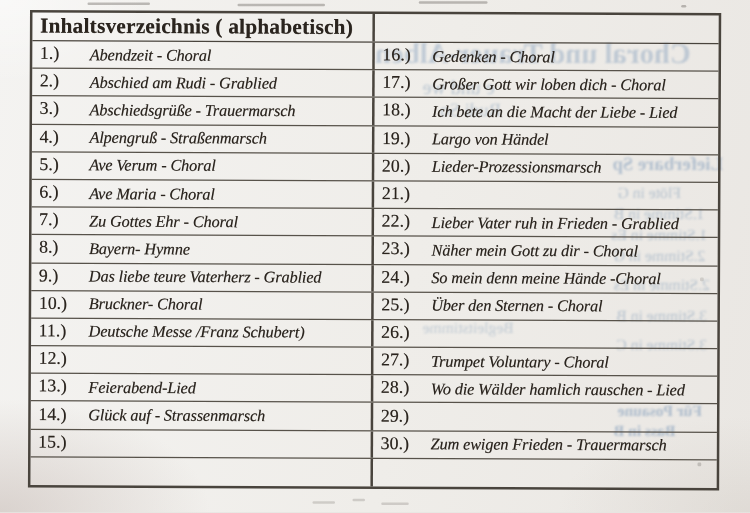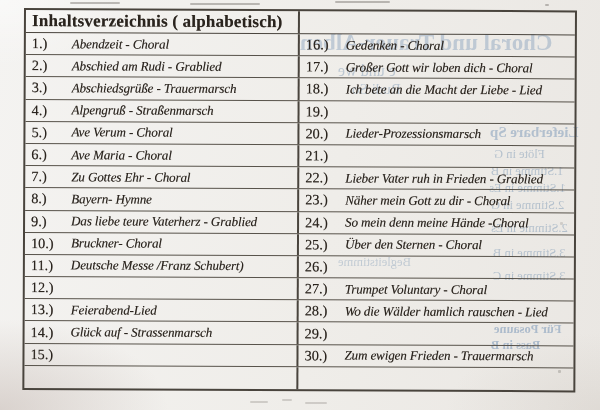--- a/index.html
+++ b/index.html
@@ -121,20 +121,21 @@
             <span class="title">Ich bete an die Macht der Liebe - Lied</span>
           </div>
         </div>
         <div class="row">
           <div class="cell cl">
             <span class="num">4.)</span>
             <span class="title">Alpengruß - Straßenmarsch</span>
           </div>
           <div class="cell cr">
             <span class="num">19.)</span>
+            <span class="title">Largo von Händel</span>
           </div>
         </div>
         <div class="row">
           <div class="cell cl">
             <span class="num">5.)</span>
             <span class="title">Ave Verum - Choral</span>
           </div>
           <div class="cell cr">
             <span class="num">20.)</span>
             <span class="title">Lieder-Prozessionsmarsch</span>

